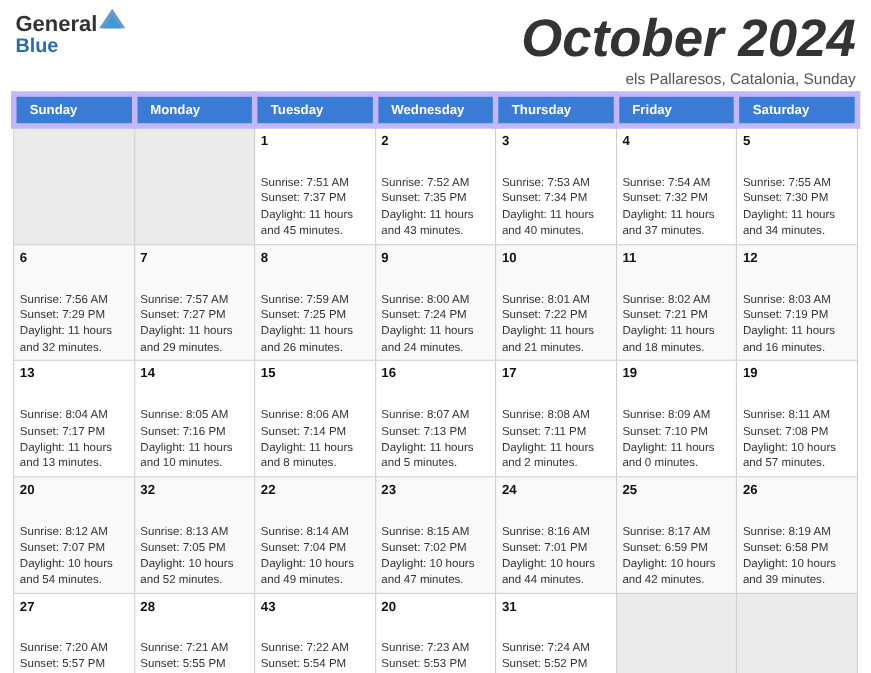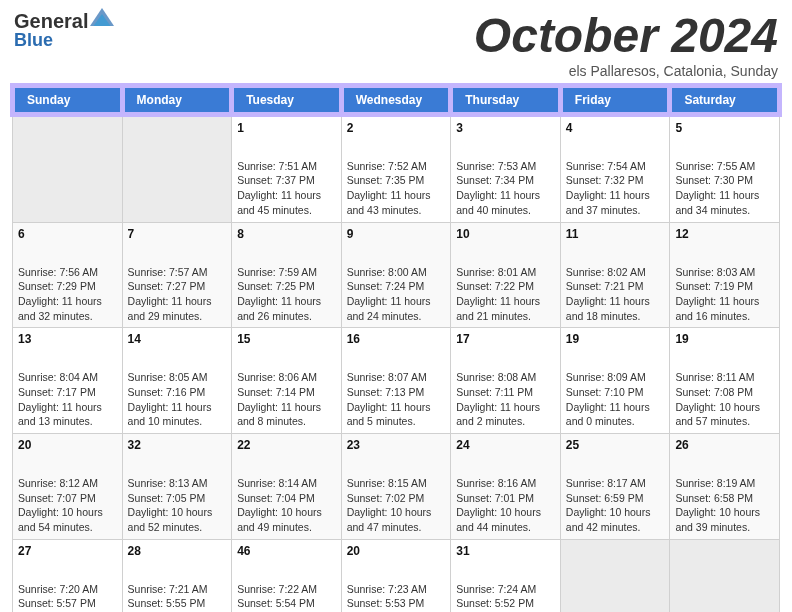--- a/index.html
+++ b/index.html
@@ -253,21 +253,21 @@
       <tr class="row-bg-1">
         <td>
           <div class="day-num">27</div>
           <div class="day-info">Sunrise: 7:20 AM<br>Sunset: 5:57 PM<br>Daylight: 10 hours and 37 minutes.</div>
         </td>
         <td>
           <div class="day-num">28</div>
           <div class="day-info">Sunrise: 7:21 AM<br>Sunset: 5:55 PM<br>Daylight: 10 hours and 34 minutes.</div>
         </td>
         <td>
-          <div class="day-num">46</div>
+          <div class="day-num">43</div>
           <div class="day-info">Sunrise: 7:22 AM<br>Sunset: 5:54 PM<br>Daylight: 10 hours and 32 minutes.</div>
         </td>
         <td>
           <div class="day-num">20</div>
           <div class="day-info">Sunrise: 7:23 AM<br>Sunset: 5:53 PM<br>Daylight: 10 hours and 29 minutes.</div>
         </td>
         <td>
           <div class="day-num">31</div>
           <div class="day-info">Sunrise: 7:24 AM<br>Sunset: 5:52 PM<br>Daylight: 10 hours and 27 minutes.</div>
         </td>

